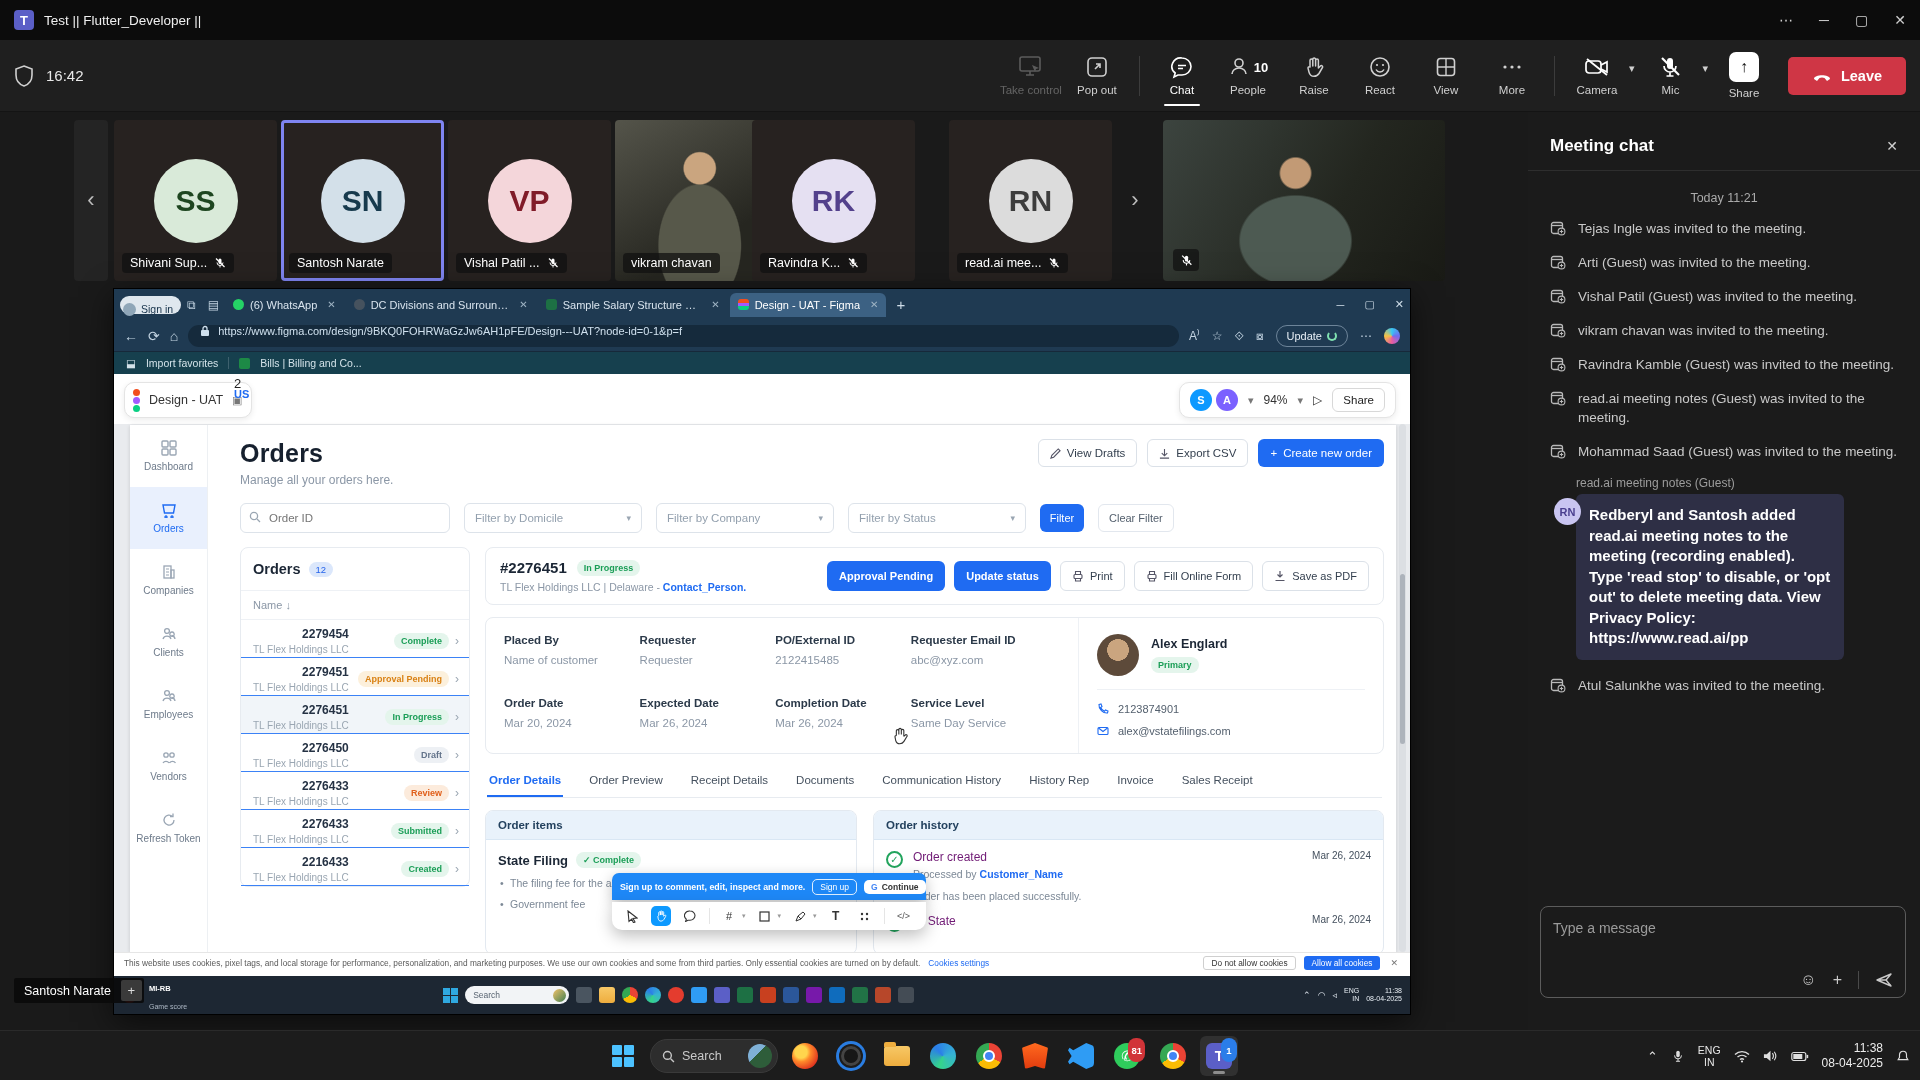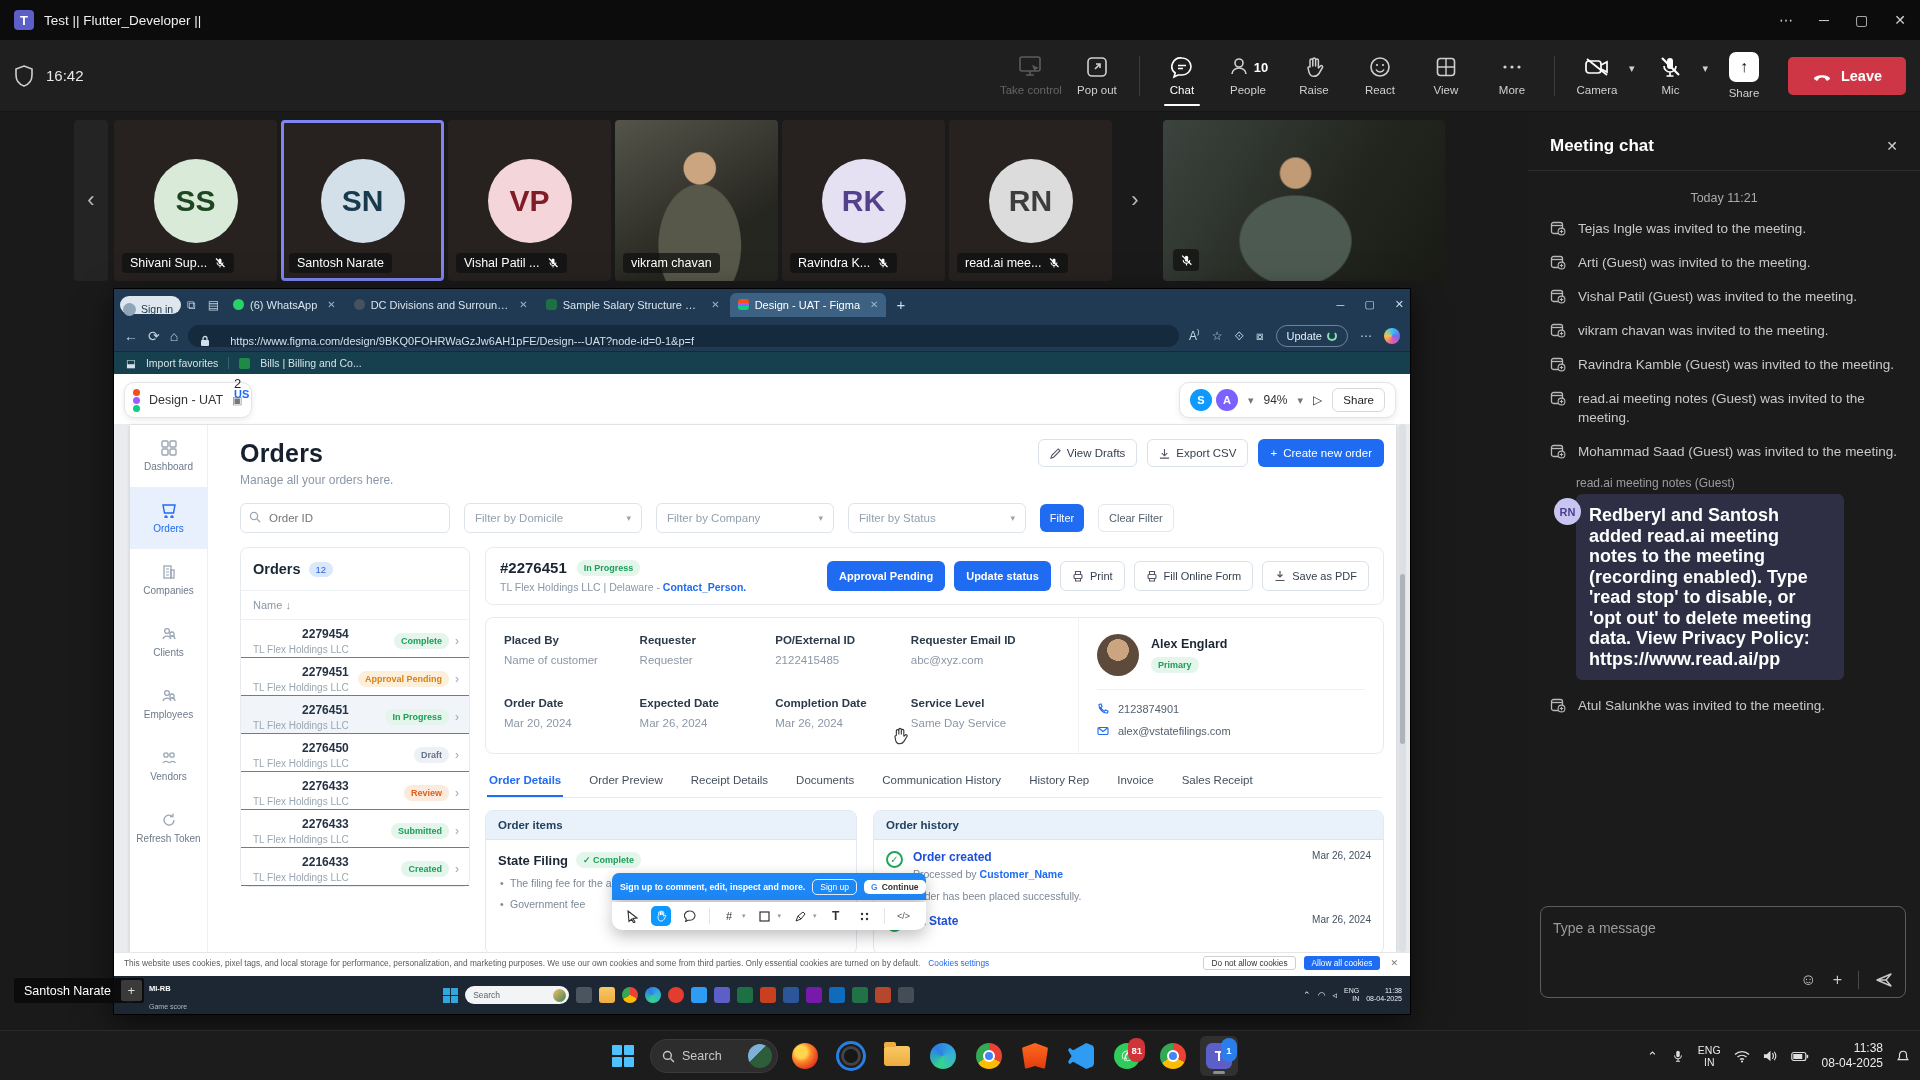--- a/index.html
+++ b/index.html
@@ -76,21 +76,21 @@
   .btab .fav { width:11px; height:11px; border-radius:3px; flex:none; }
   .btab .tl { overflow:hidden; text-overflow:ellipsis; white-space:nowrap; }
   .btab .x { color:#9fb4c4; margin-left:4px; font-size:10px; }
   .btab.active { background:#3c6183; color:#fff; }
   .newtab { color:#cfdde8; font-size:15px; margin:0 8px; }
   .winctl { margin-left:auto; display:flex; gap:20px; color:#cfdde8; font-size:11px; align-items:center; }
   .urlbar { position:absolute; left:0; top:31px; width:100%; height:32px; background:#1f3a52; display:flex;
     align-items:center; padding:0 10px; gap:10px; border-bottom:1px solid #16293a; }
   .navg { color:#c3d4e2; font-size:14px; }
   .urlpill { flex:1; max-width:1040px; height:22px; background:#152a3c; border-radius:11px; display:flex;
-    align-items:flex-end; padding:0 12px; gap:20px; color:#cfe0ee; font-size:11px; white-space:nowrap; overflow:hidden; }
+    align-items:flex-start; padding:0 12px; gap:8px; color:#cfe0ee; font-size:11px; white-space:nowrap; overflow:hidden; }
   .uricons { display:flex; align-items:center; gap:12px; color:#c3d4e2; font-size:12px; }
   .updatepill { border:1px solid #6d8499; border-radius:12px; height:22px; display:flex; align-items:center;
     gap:5px; padding:0 10px; color:#e6eef5; font-size:11px; position:relative; }
   .updatepill i { width:10px; height:10px; border:2px solid #7fe0b0; border-radius:50%; border-top-color:transparent; display:inline-block; }
   .copilot { width:16px; height:16px; border-radius:50%; background:conic-gradient(#37c6f3,#6f6cf0,#e85ba1,#f6c344,#37c6f3); }
   .favbar { position:absolute; left:0; top:63px; width:100%; height:22px; background:#16404e; display:flex;
     align-items:center; gap:10px; padding:0 12px; color:#d3e2e9; font-size:10.5px; }
   .favbar .gsq { width:11px; height:11px; background:#1d8a46; border-radius:2px; }
   .favdiv { width:1px; height:12px; background:#3e616e; }
 
@@ -197,21 +197,21 @@
   .cardhead { background:#e9f2fb; padding:8px 12px; font-size:11.5px; font-weight:bold; color:#23415e;
     border-bottom:1px solid #d9e7f4; }
   .oibody { padding:12px; }
   .oin { font-size:13px; font-weight:bold; color:#1b2635; display:flex; gap:8px; align-items:center; }
   .oib { font-size:10.5px; color:#7c8896; margin-top:9px; padding-left:12px; position:relative; white-space:nowrap; overflow:hidden; }
   .oib::before { content:"•"; position:absolute; left:2px; }
   .ohbody { padding:10px 12px; }
   .ev { display:flex; gap:10px; margin-bottom:12px; }
   .ck { width:17px; height:17px; border-radius:50%; border:2px solid #22a45d; color:#22a45d; font-size:10px;
     display:flex; align-items:center; justify-content:center; flex:none; margin-top:1px; }
-  .evt { font-size:12px; font-weight:bold; color:#1d4ed8; }
+  .evt { font-size:12px; font-weight:normal; color:#701a75; }
   .evs { font-size:10.5px; color:#7c8896; margin-top:4px; }
   .evs a { color:#1f6bf2; font-weight:bold; text-decoration:none; }
   .evn { font-size:10.5px; color:#7c8896; margin-top:10px; }
   .evd { margin-left:auto; font-size:10px; color:#44505e; white-space:nowrap; }
 
   
   .figbanner { position:absolute; left:498px; top:584px; width:314px; height:27px; background:#1e88f7;
     border-radius:7px 7px 0 0; display:flex; align-items:center; gap:7px; padding:0 8px; z-index:20;
     box-shadow:0 4px 14px rgba(0,0,0,.25); }
   .figbanner .bt { color:#fff; font-size:8.8px; font-weight:bold; white-space:nowrap; }
@@ -277,21 +277,21 @@
   .cp-body { padding:12px 18px 0; }
   .cp-date { text-align:center; font-size:12.5px; color:#ababab; margin:8px 0 14px; }
   .sysmsg { display:flex; gap:12px; margin-bottom:15px; padding-left:4px; }
   .sysmsg svg { flex:none; margin-top:1px; }
   .sysmsg .st { font-size:13.5px; color:#c9c9c9; line-height:19px; }
   .sender { font-size:12px; color:#9d9d9d; margin:14px 0 4px 30px; }
   .msgrow { position:relative; margin-left:14px; }
   .rnav { position:absolute; left:-6px; top:4px; width:27px; height:27px; border-radius:50%; background:#c9c5f1;
     color:#4a3f8f; font-size:11px; font-weight:bold; display:flex; align-items:center; justify-content:center; z-index:2; }
   .bubble { margin-left:16px; width:268px; background:#2e2f45; border-radius:6px; padding:11px 13px;
-    font-size:18px; font-weight:bold; color:#fff; line-height:20.5px; }
+    font-size:15px; font-weight:bold; color:#fff; line-height:20.5px; }
   .cp-input { position:absolute; left:12px; right:14px; bottom:32px; height:92px; border:1px solid #5c5c5c;
     border-radius:8px; padding:12px; }
   .cp-input input { width:100%; border:0; outline:0; background:transparent; color:#ddd; font-size:14px;
     font-family:"Liberation Sans",sans-serif; }
   .cp-input input::placeholder { color:#9b9b9b; }
   .cp-iconrow { position:absolute; right:12px; bottom:8px; display:flex; gap:16px; align-items:center;
     color:#c9c9c9; font-size:16px; }
   .cp-iconrow .dv { width:1px; height:18px; background:#4a4a4a; }
 
   
@@ -482,21 +482,21 @@
     <div class="av" style="background:#f4d6da; color:#801b28;">VP</div>
     <div class="namepill">
         <span>Vishal Patil ...</span>
       <svg width="12" height="12" viewBox="0 0 24 24">
           <rect x="9" y="3" width="6" height="11" rx="3" fill="#fff"></rect>
           <path d="M6 11 a6 6 0 0 0 12 0 M12 17 v4" fill="none" stroke="#fff" stroke-width="2"></path>
           <path d="M4 3 L21 20" stroke="#fff" stroke-width="2.4"></path>
         </svg>
     </div>
   </div>
-  <div class="tile" style="left:782px; width:163px;text-align:right;">
+  <div class="tile" style="left:752px; width:163px;text-align:right;">
     <div class="av" style="background:#e5e0f2; color:#53418c;">RK</div>
     <div class="namepill">
         <span>Ravindra K...</span>
       <svg width="12" height="12" viewBox="0 0 24 24">
           <rect x="9" y="3" width="6" height="11" rx="3" fill="#fff"></rect>
           <path d="M6 11 a6 6 0 0 0 12 0 M12 17 v4" fill="none" stroke="#fff" stroke-width="2"></path>
           <path d="M4 3 L21 20" stroke="#fff" stroke-width="2.4"></path>
         </svg>
     </div>
   </div>

